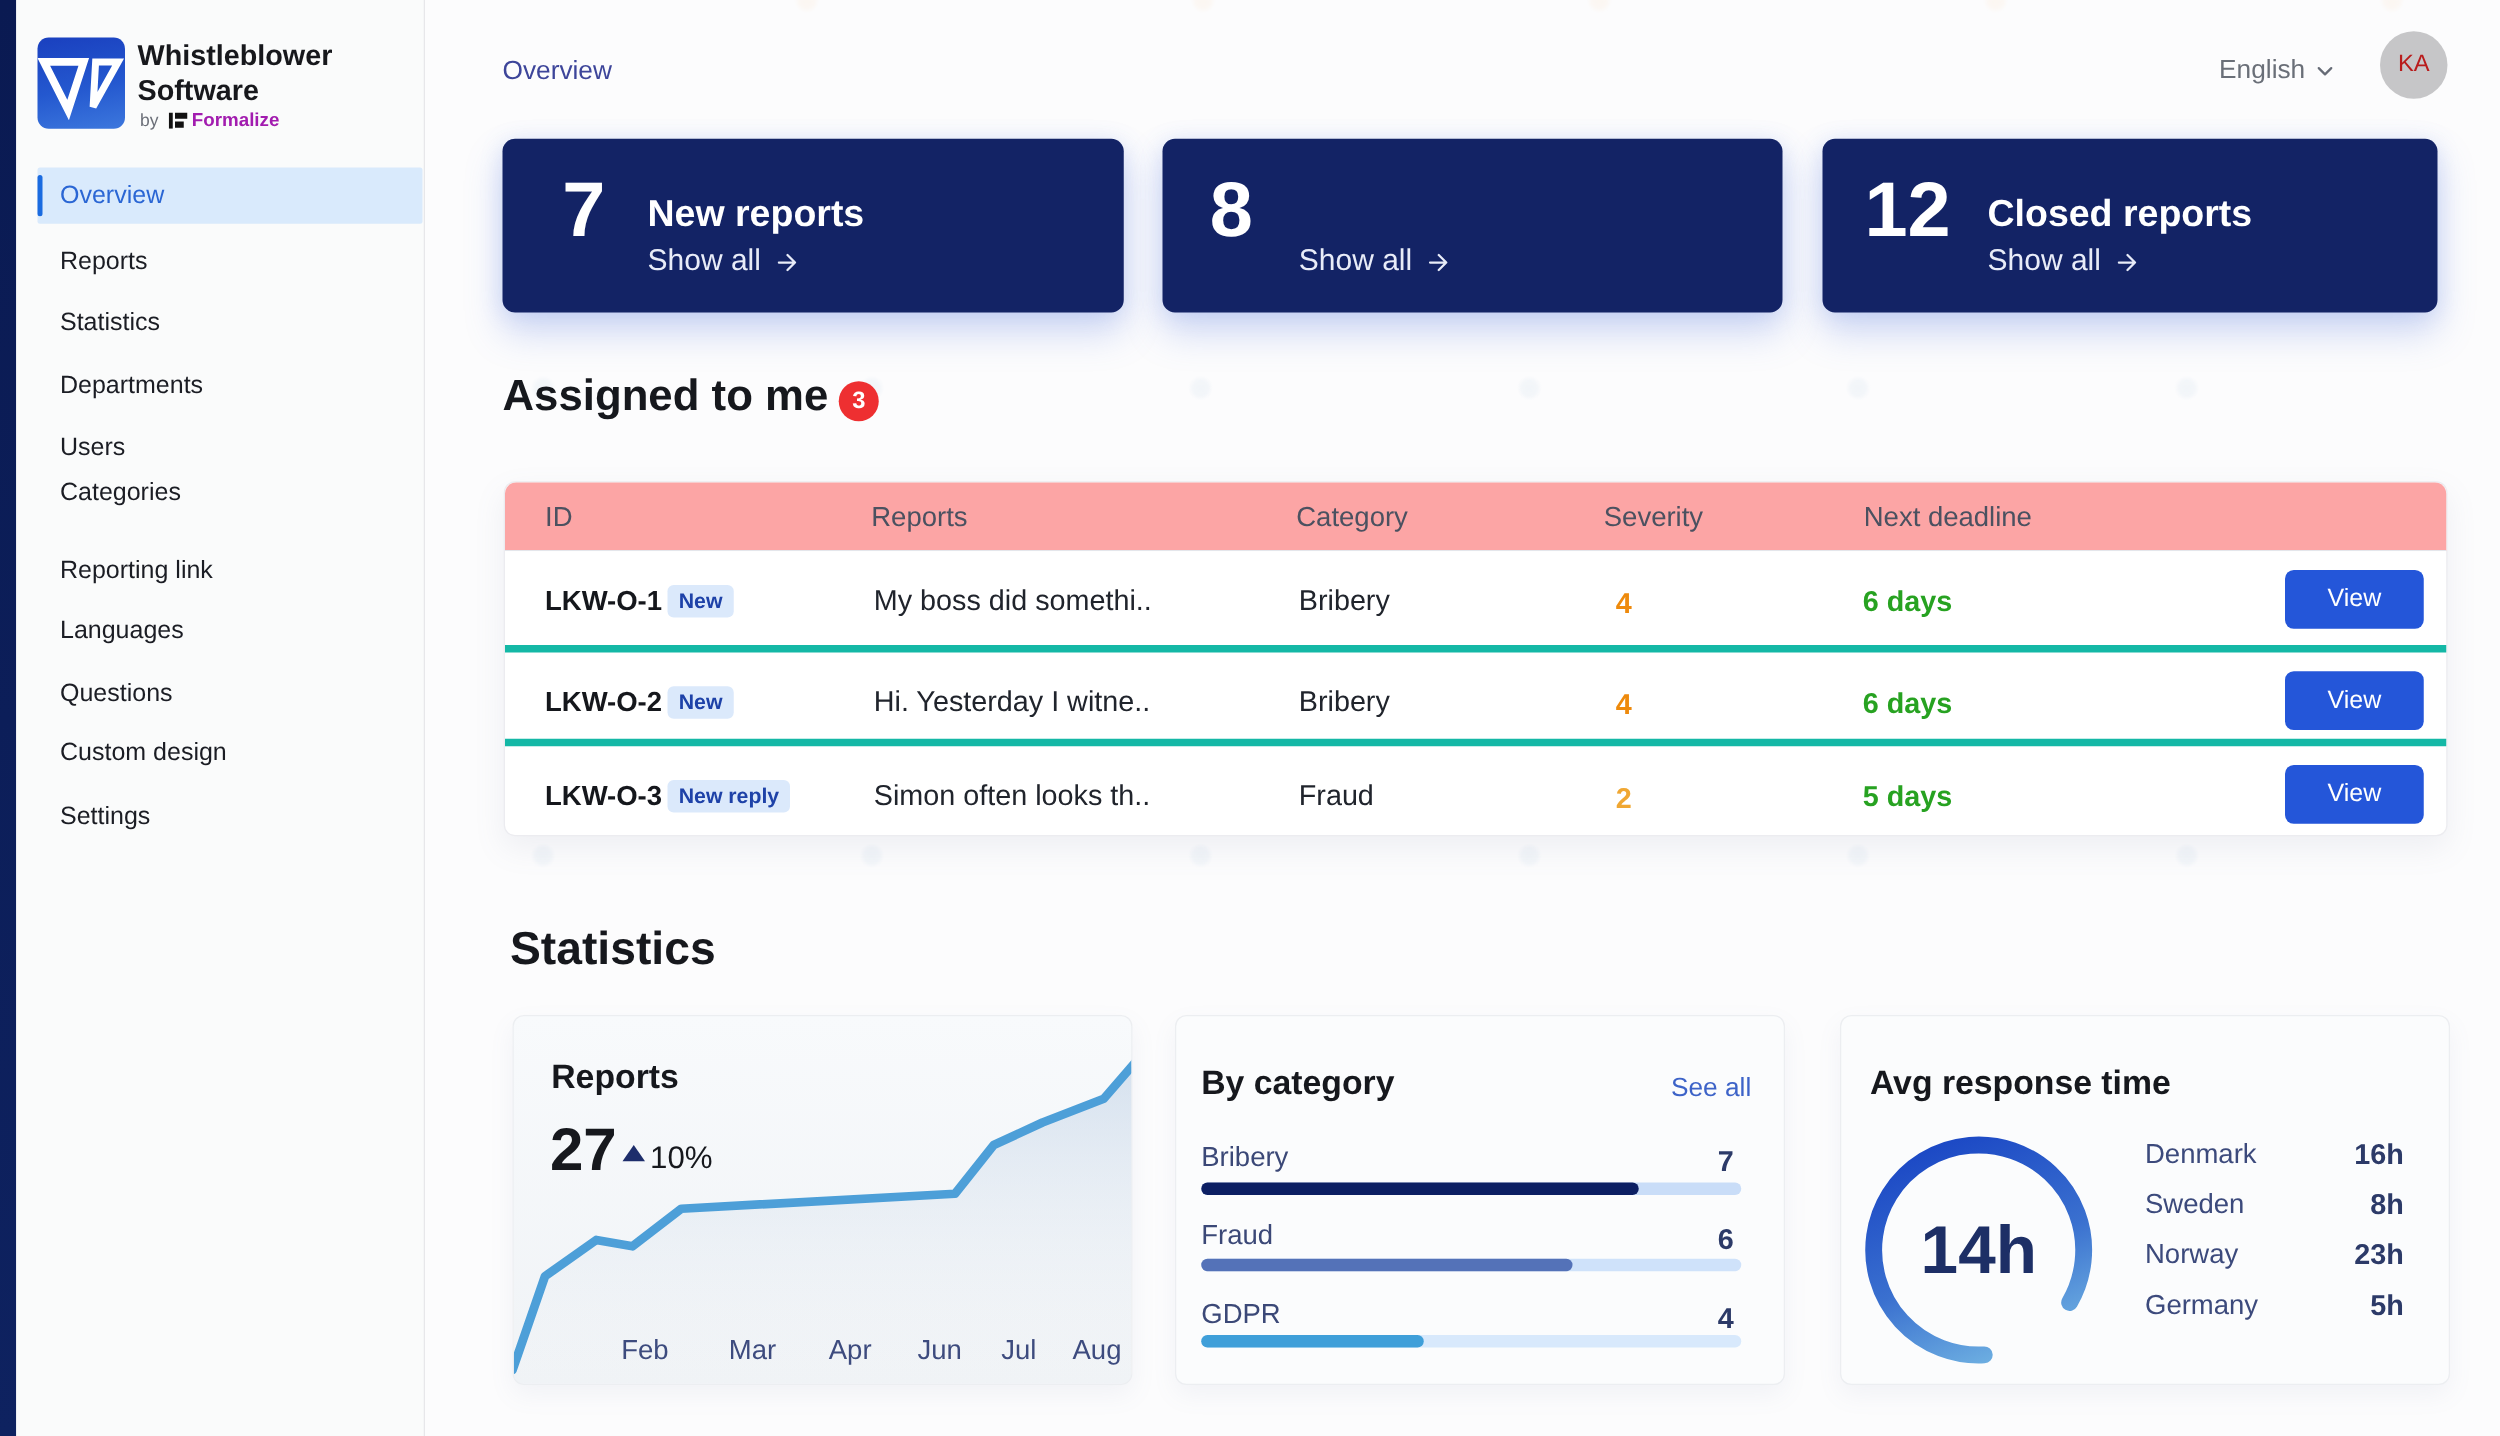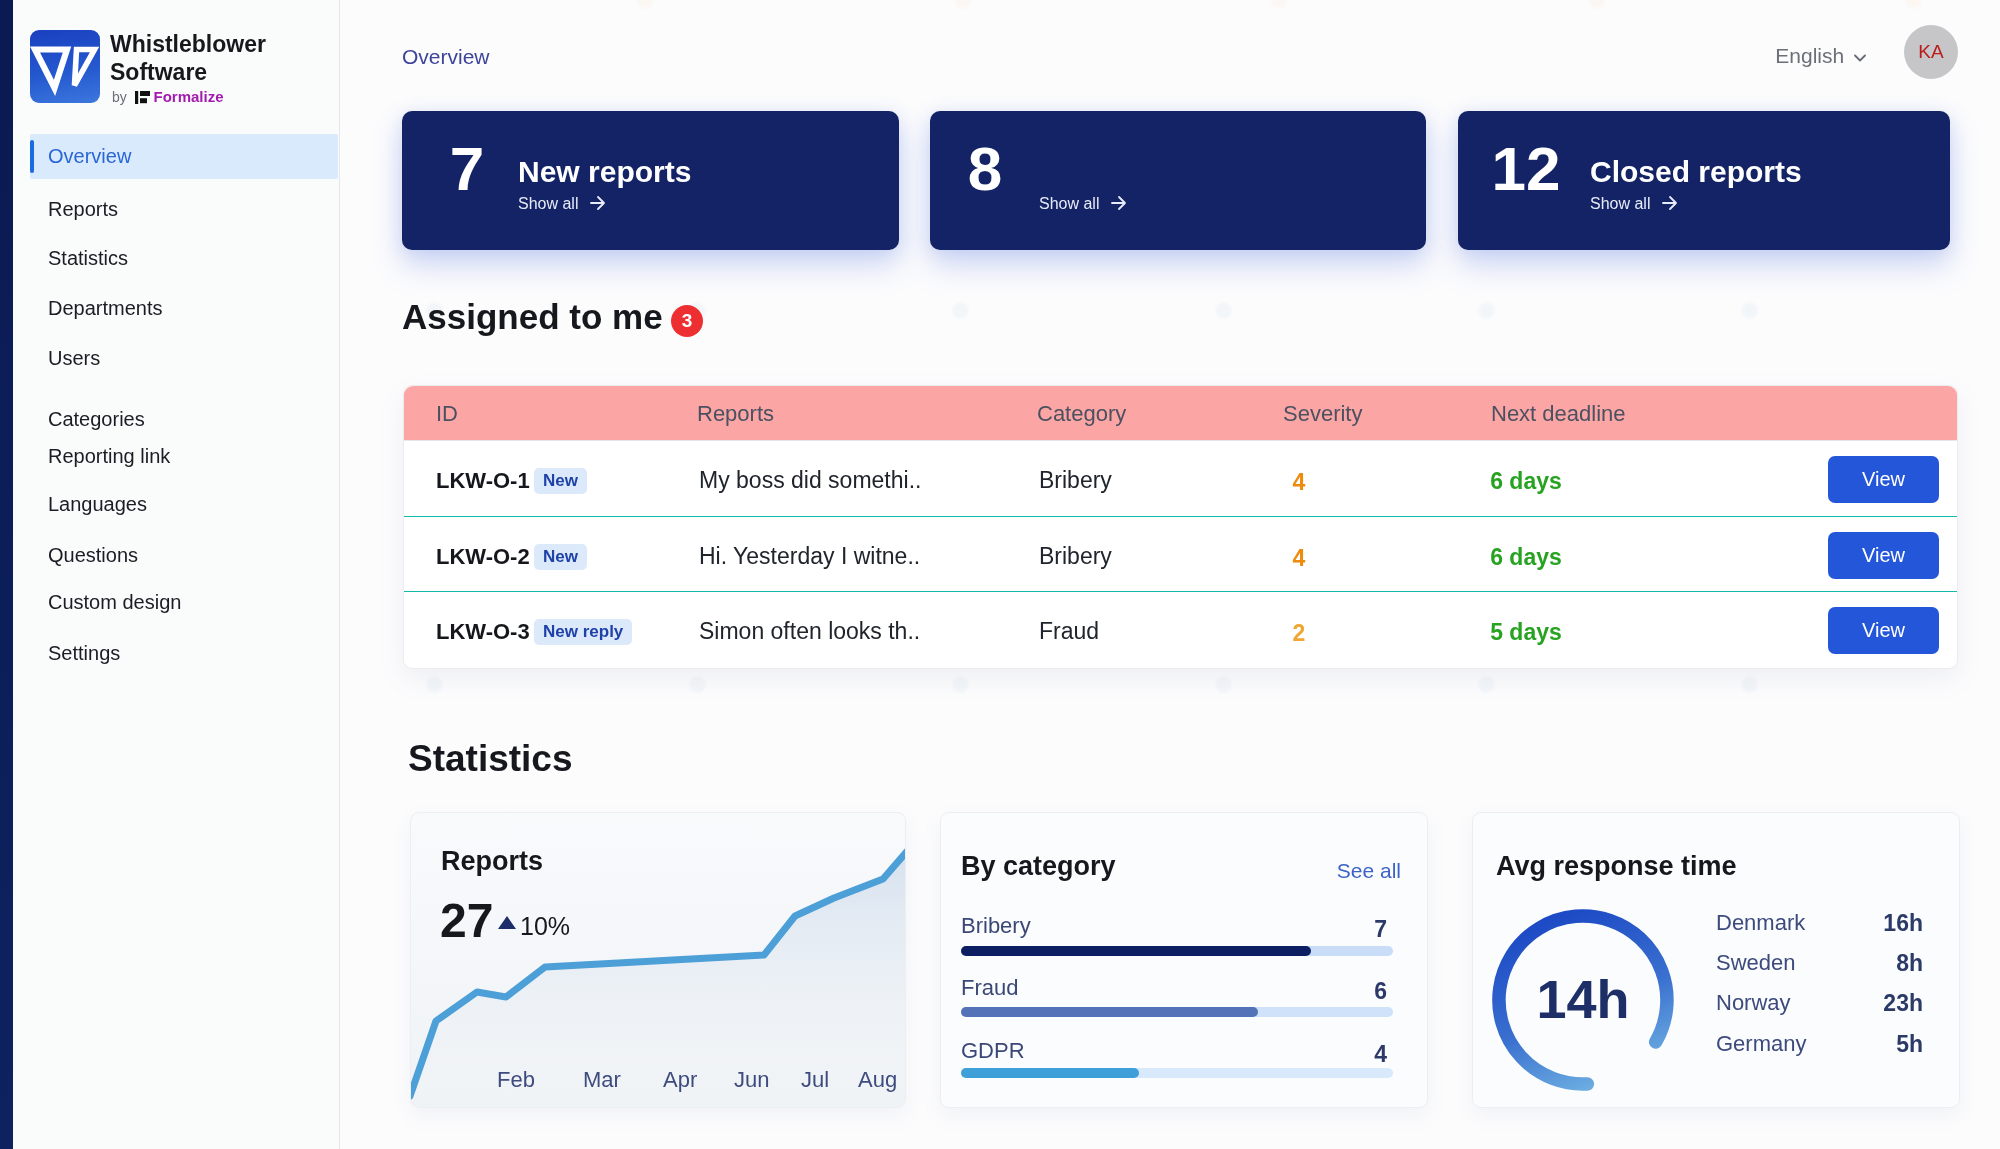--- a/index.html
+++ b/index.html
@@ -23,32 +23,32 @@
 
   
   #crumb { left:402px; top:45px; font-size:21px; color:#3d459a; }
   #lang { top:44px; right:133px; font-size:21px; color:#6a6f78; }
   #avatar { left:1904px; top:25px; width:54px; height:54px; border-radius:50%; background:#c6c6c8; color:#b91c1c; font-size:19px; display:flex; align-items:center; justify-content:center; }
 
   
   .navycard { top:111px; height:139px; background:#132365; border-radius:10px; box-shadow:0 16px 30px rgba(93,126,222,.28), 0 2px 18px rgba(120,150,235,.20); color:#fff; }
   .navycard .num { position:absolute; left:30px; top:22px; width:70px; text-align:center; font-size:62px; font-weight:bold; }
   .navycard .t1 { position:absolute; left:116px; top:44px; font-size:30px; font-weight:bold; }
-  .navycard .t2 { position:absolute; left:116px; top:84px; font-size:16px; color:#e8ecf8; }
+  .navycard .t2 { position:absolute; left:116px; top:84px; font-size:24px; color:#e8ecf8; }
 
   
   #assigned { left:402px; top:297px; font-size:35px; font-weight:bold; color:#16181d; }
   #badge3 { left:671px; top:305px; width:32px; height:32px; background:#ee2f31; border-radius:50%; color:#fff; font-size:19px; font-weight:bold; display:flex; align-items:center; justify-content:center; }
 
   
   #tablecard { left:403px; top:385px; width:1555px; height:284px; background:#fff; border-radius:9px; box-shadow:0 10px 24px rgba(120,130,160,.10); border:1px solid #ececf0; }
   #thead { position:absolute; left:0; top:0; width:100%; height:55px; background:#fca5a5; border-bottom:1px solid #e4e6eb; border-radius:9px 9px 0 0; }
   .th { position:absolute; top:0; line-height:55px; font-size:22px; color:#4b5160; }
   .row { position:absolute; left:0; width:100%; height:75px; }
-  .row + .row { border-top:1px solid #14b8a6; }
+  .row + .row { border-top:6px solid #14b8a6; }
   .rid { position:absolute; left:32px; top:27px; font-size:22px; font-weight:bold; color:#15171c; }
   .rbadge { position:absolute; top:27px; height:26px; line-height:26px; padding:0 9px; background:#dbe9fb; border-radius:5px; color:#1e42a8; font-size:17px; font-weight:bold; }
   .rsub { position:absolute; left:295px; top:26px; font-size:23px; color:#20242c; }
   .rcat { position:absolute; left:635px; top:26px; font-size:23px; color:#20242c; }
   .rsev { position:absolute; left:880px; top:28px; width:30px; text-align:center; font-size:23px; font-weight:bold; }
   .rdays { position:absolute; left:1062px; top:27px; width:120px; text-align:center; font-size:23px; font-weight:bold; color:#27a221; }
   .rview { position:absolute; left:1424px; top:15px; width:111px; height:47px; background:#2456d9; border-radius:7px; color:#fff; font-size:20px; display:flex; align-items:center; justify-content:center; }
 
   
   #stats { left:408px; top:738px; font-size:37px; font-weight:bold; color:#16181d; }
@@ -71,21 +71,21 @@
     <div style="position:absolute;left:99px;top:88px;font-size:14px;color:#6b6f78;">by &nbsp;<svg width="15" height="13" viewBox="0 0 15 13" style="vertical-align:-2px;">
           <rect x="0" y="0" width="3.2" height="13" fill="#111"></rect>
           <rect x="5" y="0" width="10" height="5" fill="#111"></rect>
           <rect x="5" y="7.2" width="7" height="5" fill="#111"></rect>
         </svg>&nbsp;<span style="font-weight:bold;color:#a21caf;font-size:15px;">Formalize</span></div>
     <div class="navitem active" style="top:134px;">Overview</div>
     <div class="navitem" style="top:187px;">Reports</div>
     <div class="navitem" style="top:236px;">Statistics</div>
     <div class="navitem" style="top:286px;">Departments</div>
     <div class="navitem" style="top:336px;">Users</div>
-    <div class="navitem" style="top:397px;">Categories</div>
+    <div class="navitem" style="top:372px;">Categories</div>
     <div class="navitem" style="top:434px;">Reporting link</div>
     <div class="navitem" style="top:482px;">Languages</div>
     <div class="navitem" style="top:533px;">Questions</div>
     <div class="navitem" style="top:580px;">Custom design</div>
     <div class="navitem" style="top:631px;">Settings</div>
   </div>
 
   <div id="crumb" class="abs">Overview</div>
   <div id="lang" class="abs">English <svg width="14" height="10" viewBox="0 0 14 10" style="margin-left:3px;">
         <path d="M2 2.5 L7 7.5 L12 2.5" fill="none" stroke="#666b76" stroke-width="1.8" stroke-linecap="round" stroke-linejoin="round"></path>

